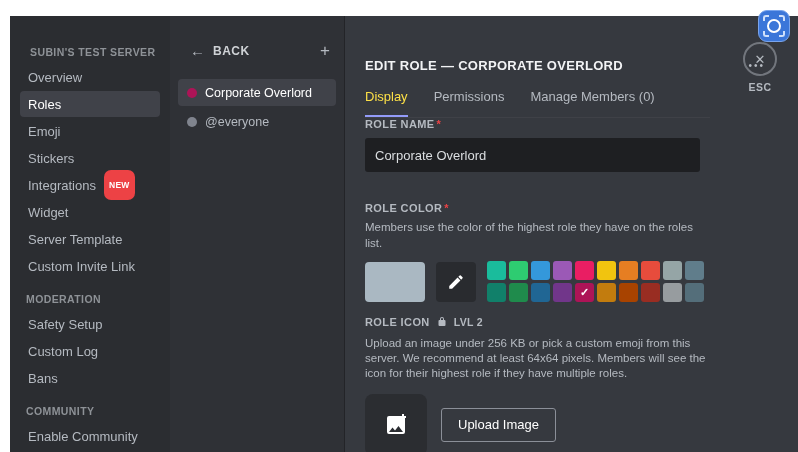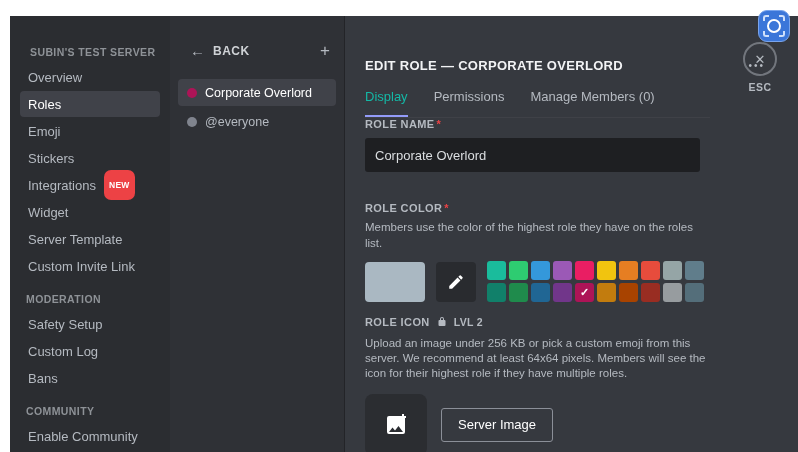--- a/index.html
+++ b/index.html
@@ -26,21 +26,21 @@
   .role-item.selected { background:#404249; color:#ffffff; }
   .role-dot { width:10px; height:10px; border-radius:50%; margin-right:8px; flex-shrink:0; }
 
   
   .main { flex:1; background:#36393f; position:relative; padding:42px 0 0 20px; }
   .title-row { display:flex; align-items:center; width:400px; }
   .panel-title { font-size:13px; font-weight:bold; color:#f2f3f5; letter-spacing:.3px; }
   .menu-dots { margin-left:auto; color:#b5bac1; font-size:10px; letter-spacing:2px; cursor:pointer; }
   .tabs { display:flex; gap:26px; margin-top:16px; width:345px; border-bottom:1px solid #3f4147; }
   .tab { font-size:13px; color:#b5bac1; padding-bottom:11px; cursor:pointer; border-bottom:2px solid transparent; }
-  .tab.active { color:#14b8a6; border-bottom-color:#939bf9; }
+  .tab.active { color:#fde047; border-bottom-color:#939bf9; }
   .field-label { font-size:11px; font-weight:bold; color:#b5bac1; letter-spacing:.4px; }
   .req { color:#ed4245; margin-left:2px; }
   .name-input { display:block; margin-top:8px; width:335px; height:34px; background:#1e1f22; border:none; border-radius:3px; color:#dbdee1; font-size:13px; padding:0 10px; font-family:"Liberation Sans", sans-serif; }
   .field-label.gap { margin-top:30px; }
   .helper { margin-top:6px; font-size:11.5px; color:#b5bac1; width:345px; line-height:1.35; }
   .color-row { display:flex; align-items:center; margin-top:10px; gap:11px; }
   .default-swatch { width:60px; height:40px; border-radius:4px; cursor:pointer; }
   .custom-swatch { width:40px; height:40px; border-radius:4px; background:#292b2f; display:flex; align-items:center; justify-content:center; cursor:pointer; }
   .sw-grid { display:grid; grid-template-columns:repeat(10, 19px); grid-auto-rows:19px; gap:3px; }
   .sw { border-radius:3px; cursor:pointer; position:relative; }
@@ -199,21 +199,21 @@
       <div class="helper multi">Upload an image under 256 KB or pick a custom emoji from this server. We recommend at least 64x64 pixels. Members will see the icon for their highest role if they have multiple roles.</div>
 
       <div class="upload-row">
         <div class="upload-box">
           <svg width="24" height="24" viewBox="0 0 24 24">
             <path fill="#ffffff" d="M19 3H5a2 2 0 0 0-2 2v14a2 2 0 0 0 2 2h14a2 2 0 0 0 2-2V5a2 2 0 0 0-2-2zM5 19l3.5-4.5 2.5 3 3.5-4.5L19 19H5z"></path>
             <path fill="#ffffff" d="M17 2h2v6h-2z" transform="translate(1,-1)"></path>
               <path fill="#ffffff" d="M15 4h6v2h-6z" transform="translate(1,-1)"></path>
           </svg>
         </div>
-        <button class="choose-btn">Server Image</button>
+        <button class="choose-btn">Upload Image</button>
       </div>
 
       <div class="esc-stack">
         <div class="esc-circle">
             <span>✕</span>
           </div>
         <div class="esc-label">ESC</div>
       </div>
     </div>
   </div>

